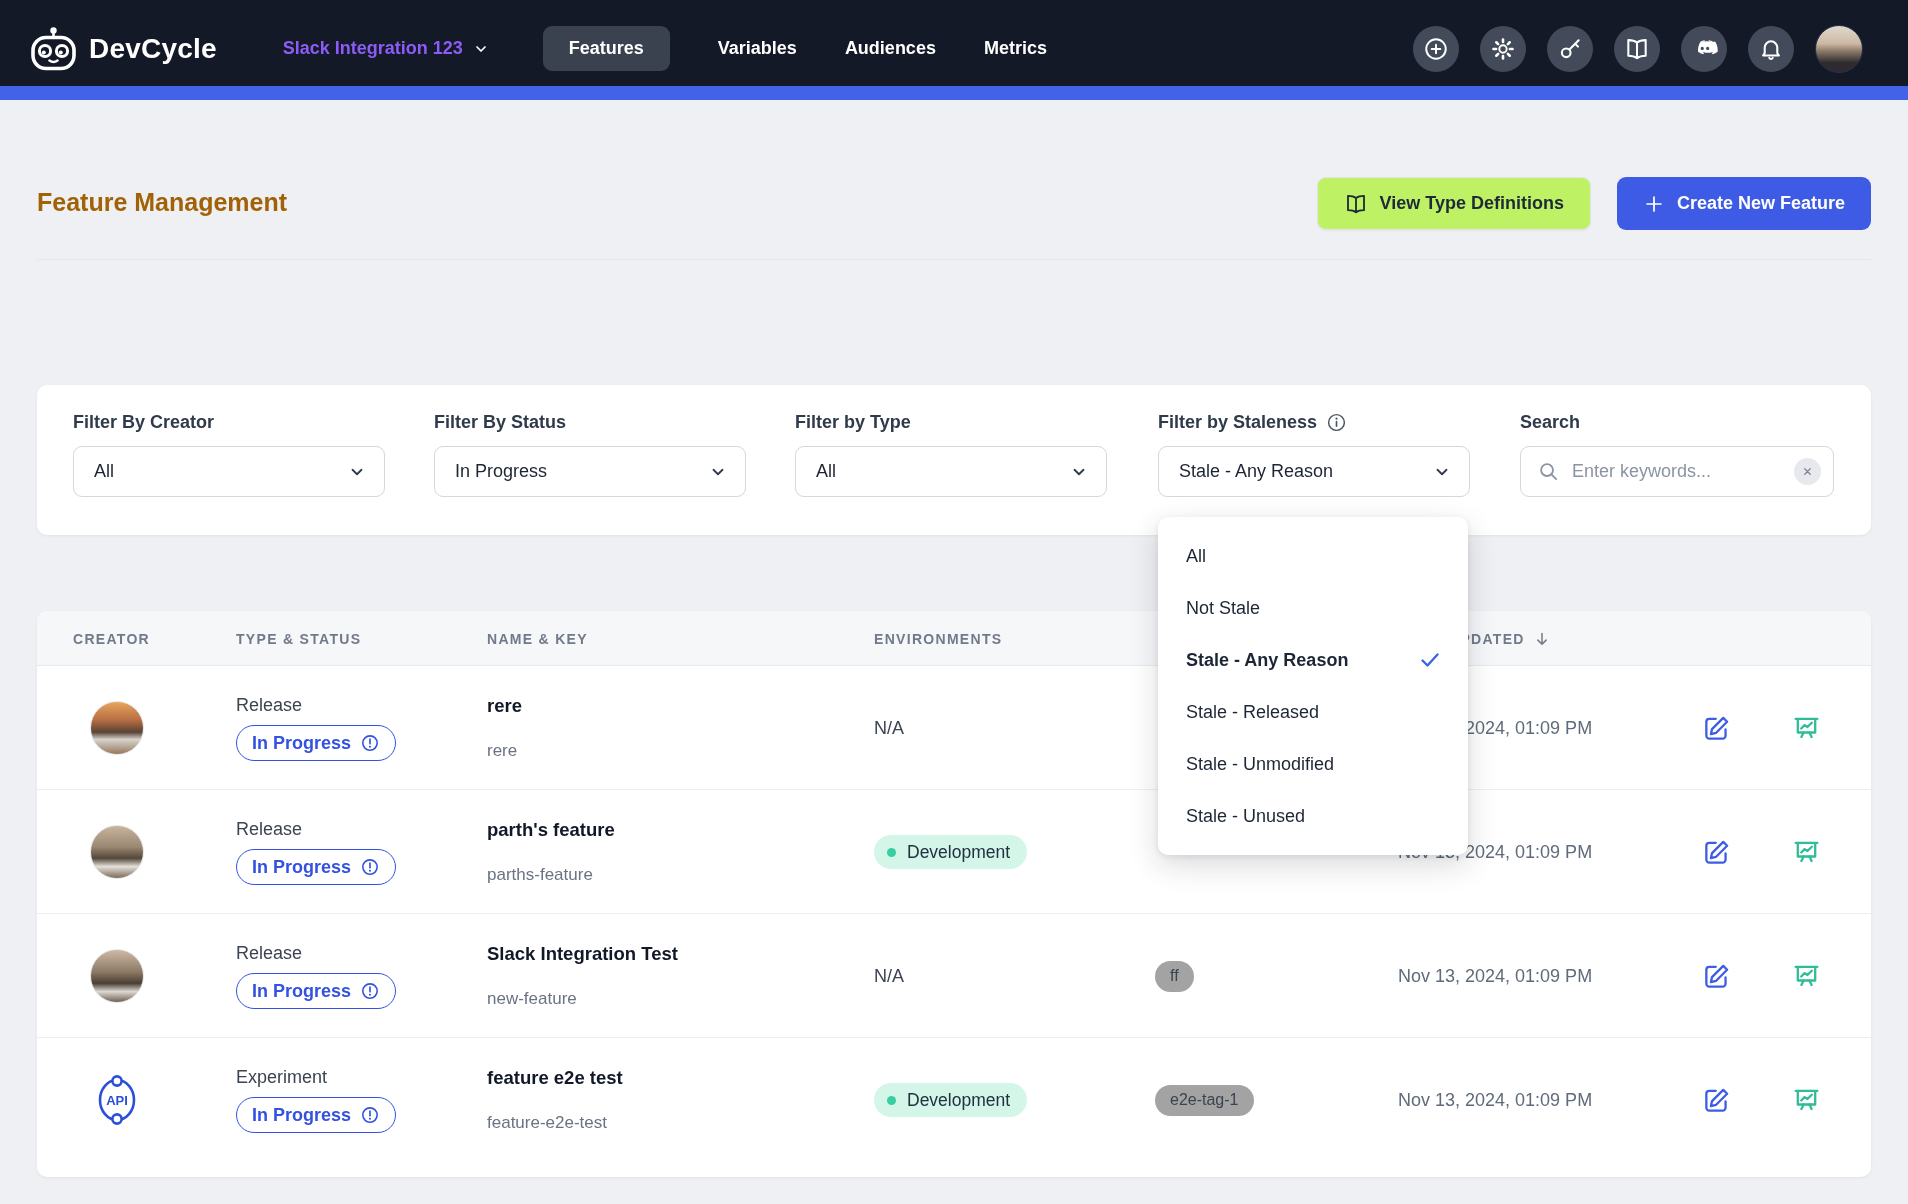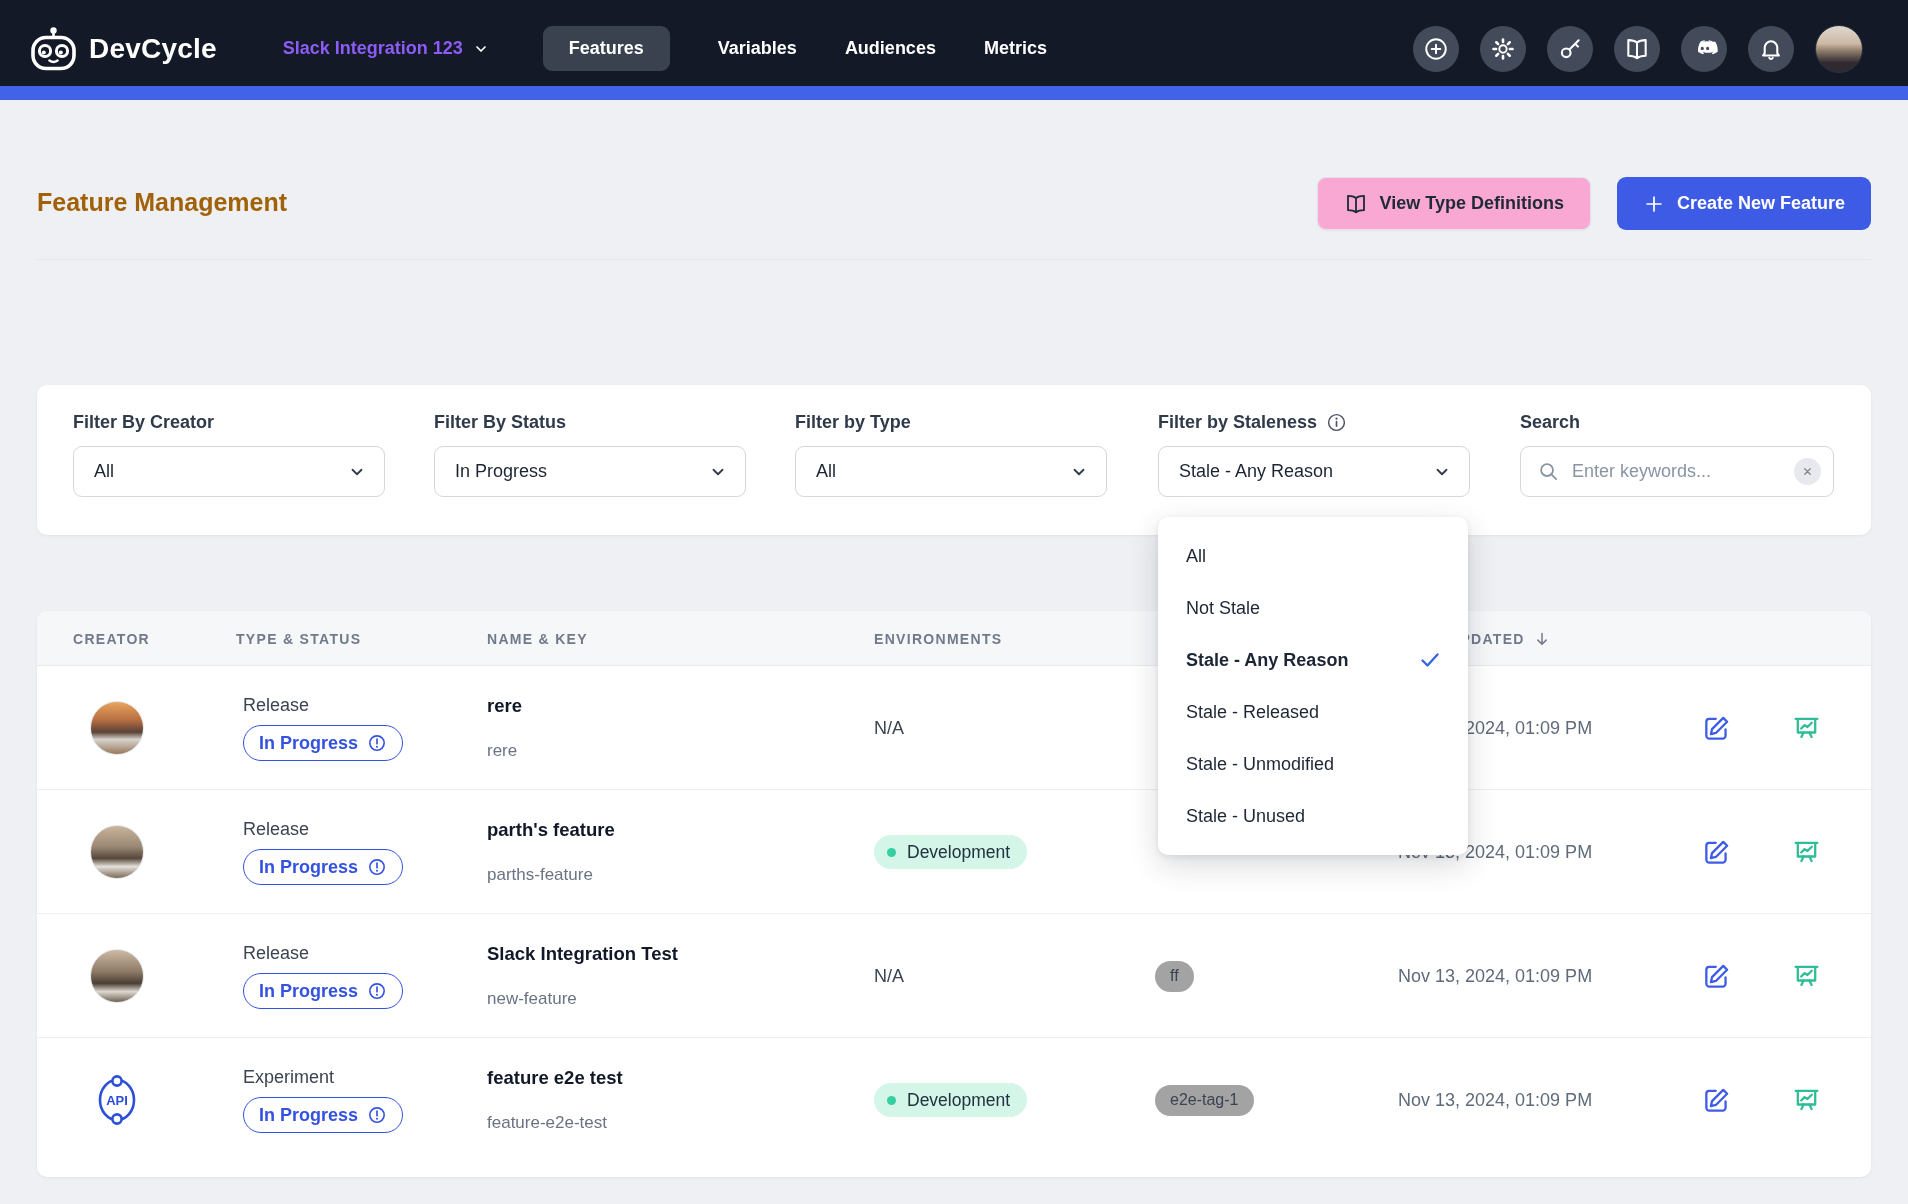--- a/index.html
+++ b/index.html
@@ -18,21 +18,21 @@
   .nav-tab.active { background:#3a4250; padding:12px 26px; }
   .nav-right { margin-left:auto; margin-right:45px; display:flex; align-items:center; gap:21px; }
   .icon-btn { width:46px; height:46px; border-radius:50%; background:#434b5a; color:#fff; display:flex; align-items:center; justify-content:center; cursor:pointer; }
   .avatar-top { width:48px; height:48px; border-radius:50%; cursor:pointer;
     background:linear-gradient(180deg,#ded8cf 0%,#cdb9a4 38%,#8a7968 55%,#2e2a30 80%); border:1px solid #2a3142; }
 
   
   .page-title { position:absolute; left:37px; top:188px; font-size:25px; font-weight:700; color:#a16207; }
   .header-actions { position:absolute; right:37px; top:177px; display:flex; gap:26px; }
   .btn { height:53px; display:flex; align-items:center; gap:12px; border-radius:9px; font-size:18px; font-weight:700; cursor:pointer; }
-  .btn-secondary { background:#f9a8d4; border:1px solid #e2e4e9; color:#1f2937; padding:0 26px; box-shadow:0 1px 2px rgba(16,24,40,.05);text-align:center; }
+  .btn-secondary { background:#bef264; border:1px solid #e2e4e9; color:#1f2937; padding:0 26px; box-shadow:0 1px 2px rgba(16,24,40,.05);text-align:center; }
   .btn-primary { background:#3d5be4; color:#fff; border:none; padding:0 26px; }
   .title-divider { position:absolute; left:37px; right:37px; top:259px; height:1px; background:#e3e5e9; }
 
   
   .filter-card { position:absolute; left:37px; right:37px; top:385px; height:150px; background:#fff; border-radius:10px; box-shadow:0 1px 3px rgba(16,24,40,.06); }
   .fgroup { position:absolute; width:312px; }
   .fgroup .flabel { display:flex; align-items:center; gap:9px; font-size:18px; font-weight:700; color:#2f3a4a; position:absolute; top:27px; white-space:nowrap; }
   .fselect { position:absolute; top:61px; width:312px; height:51px; background:#fff; border:1px solid #d3d7de; border-radius:9px; display:flex; align-items:center; justify-content:space-between; padding:0 18px 0 20px; font-size:18px; color:#1c2533; cursor:pointer; }
   .g-creator { left:36px; } .g-status { left:397px; } .g-type { left:758px; } .g-staleness { left:1121px; } .g-search { left:1483px; }
   .search-box { position:absolute; top:61px; width:314px; height:51px; background:#fff; border:1px solid #d3d7de; border-radius:9px; display:flex; align-items:center; padding:0 12px 0 16px; gap:12px; }
@@ -47,21 +47,21 @@
   .th-creator{left:36px;} .th-type{left:199px;} .th-name{left:450px;} .th-env{left:837px;} .th-updated{left:1412px;}
   .trow { position:relative; height:124px; border-bottom:1px solid #eceef1; }
   .trow:last-child { border-bottom:none; }
   .cell { position:absolute; top:0; height:124px; display:flex; align-items:center; }
   .c-creator{left:53px;align-items:center;} .c-type{left:199px;} .c-name{left:450px;} .c-env{left:837px;} .c-tags{left:1118px;} .c-date{left:1361px;} 
   .c-edit{left:1665px;} .c-chart{left:1755px;}
   .avatar { width:54px; height:54px; border-radius:50%; border:1px solid #e5e7eb; }
   .av-1 { background:linear-gradient(180deg,#e8a45e 0%,#b96f43 34%,#5a4236 58%,#d8d3cd 72%,#97785c 100%); }
   .av-2 { background:linear-gradient(180deg,#c9b49c 0%,#9a8873 40%,#55473a 62%,#e4e0da 78%,#7d6a58 100%); }
   .av-3 { background:linear-gradient(180deg,#cdb9a4 0%,#8d7a66 42%,#4a3e33 64%,#ddd8d1 80%,#6f6051 100%); }
-  .type-col { display:flex; flex-direction:column; gap:9px;margin-left:7px; }
+  .type-col { display:flex; flex-direction:column; gap:9px; }
   .type-label { font-size:18px; color:#3c4452; }
   .status-badge { display:inline-flex; align-items:center; gap:9px; height:36px; padding:0 15px; border:1.5px solid #3352e1; border-radius:19px; color:#3352e1; font-size:18px; font-weight:700; background:#fff; }
   .name-col { display:flex; flex-direction:column; gap:24px; }
   .fname { font-size:18.5px; font-weight:700; color:#111827; cursor:pointer; }
   .fkey { font-size:17px; color:#6a7383; }
   .na-text { font-size:18px; color:#3c4452; }
   .env-pill { display:inline-flex; align-items:center; gap:11px; height:34px; padding:0 17px 0 13px; background:#d3f6e9; border-radius:17px; font-size:17.5px; color:#22303f; }
   .env-dot { width:9px; height:9px; border-radius:50%; background:#35cfa0; }
   .tag-pill { display:inline-flex; align-items:center; height:31px; padding:0 15px; background:#a3a3a3; border-radius:16px; font-size:16px; color:#3a4350; }
   .date-text { font-size:18px; color:#5f6b7a; white-space:nowrap; }

